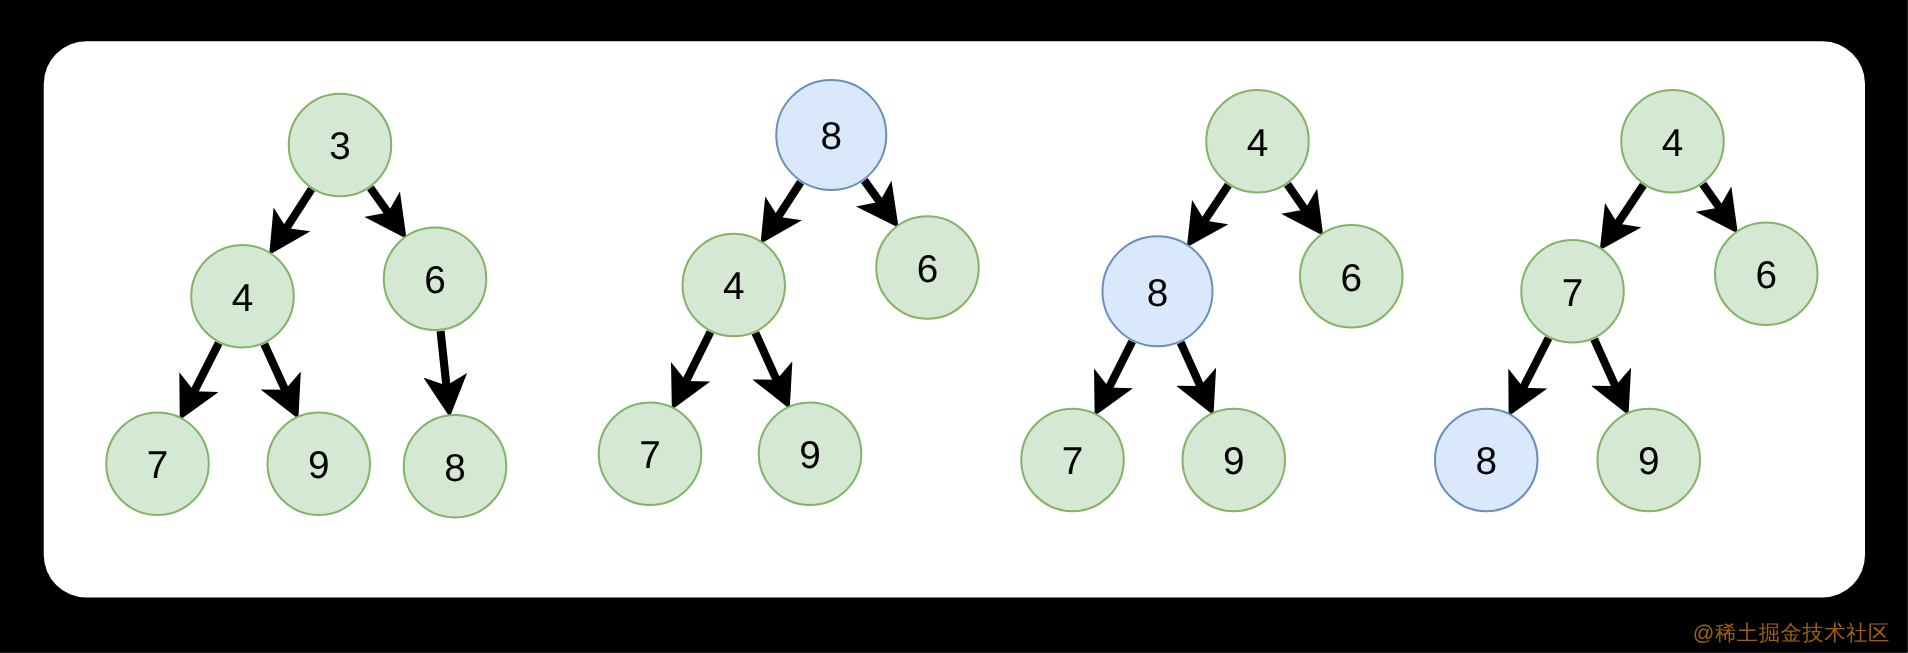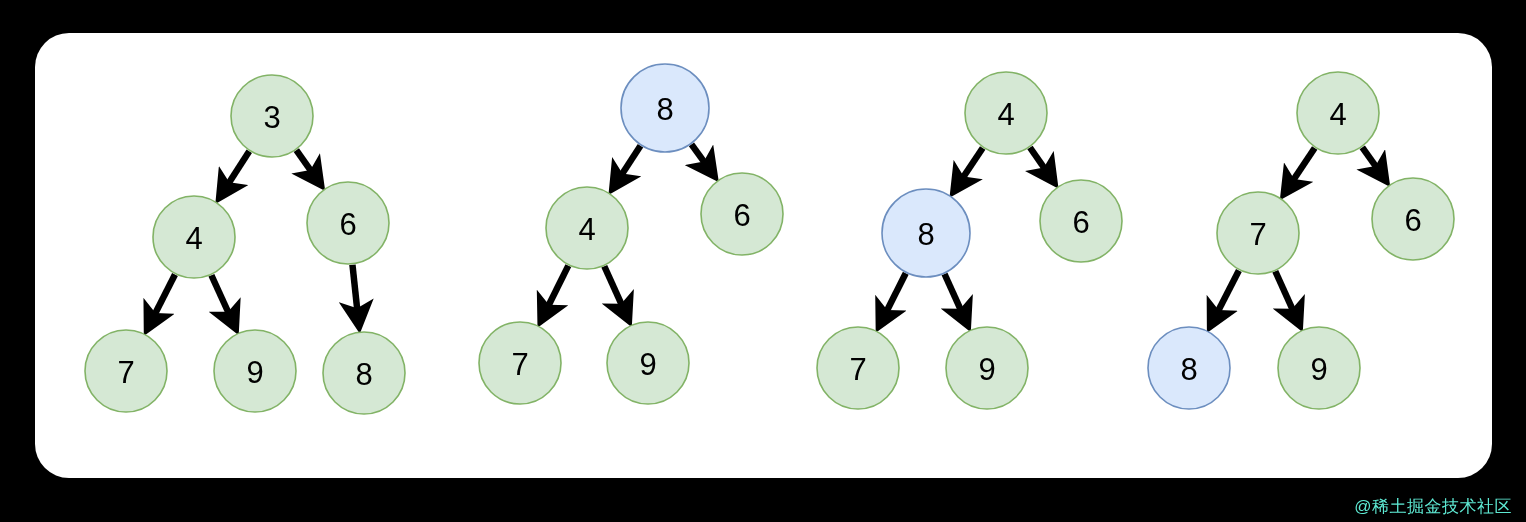--- a/index.html
+++ b/index.html
@@ -55,21 +55,21 @@
   }
   .edge-line {
     stroke: #000000;
     stroke-width: 6.5px;
     fill: none;
   }
   #watermark {
     position: absolute;
     right: 14px;
     bottom: 4px;
-    color: #5eead4;
+    color: #a16207;
     font-size: 17px;
     font-family: "Liberation Sans", sans-serif;
     letter-spacing: 0.5px;
     white-space: nowrap;
   }
 </style>
 </head>
 <body>
 
 <div id="stage">

